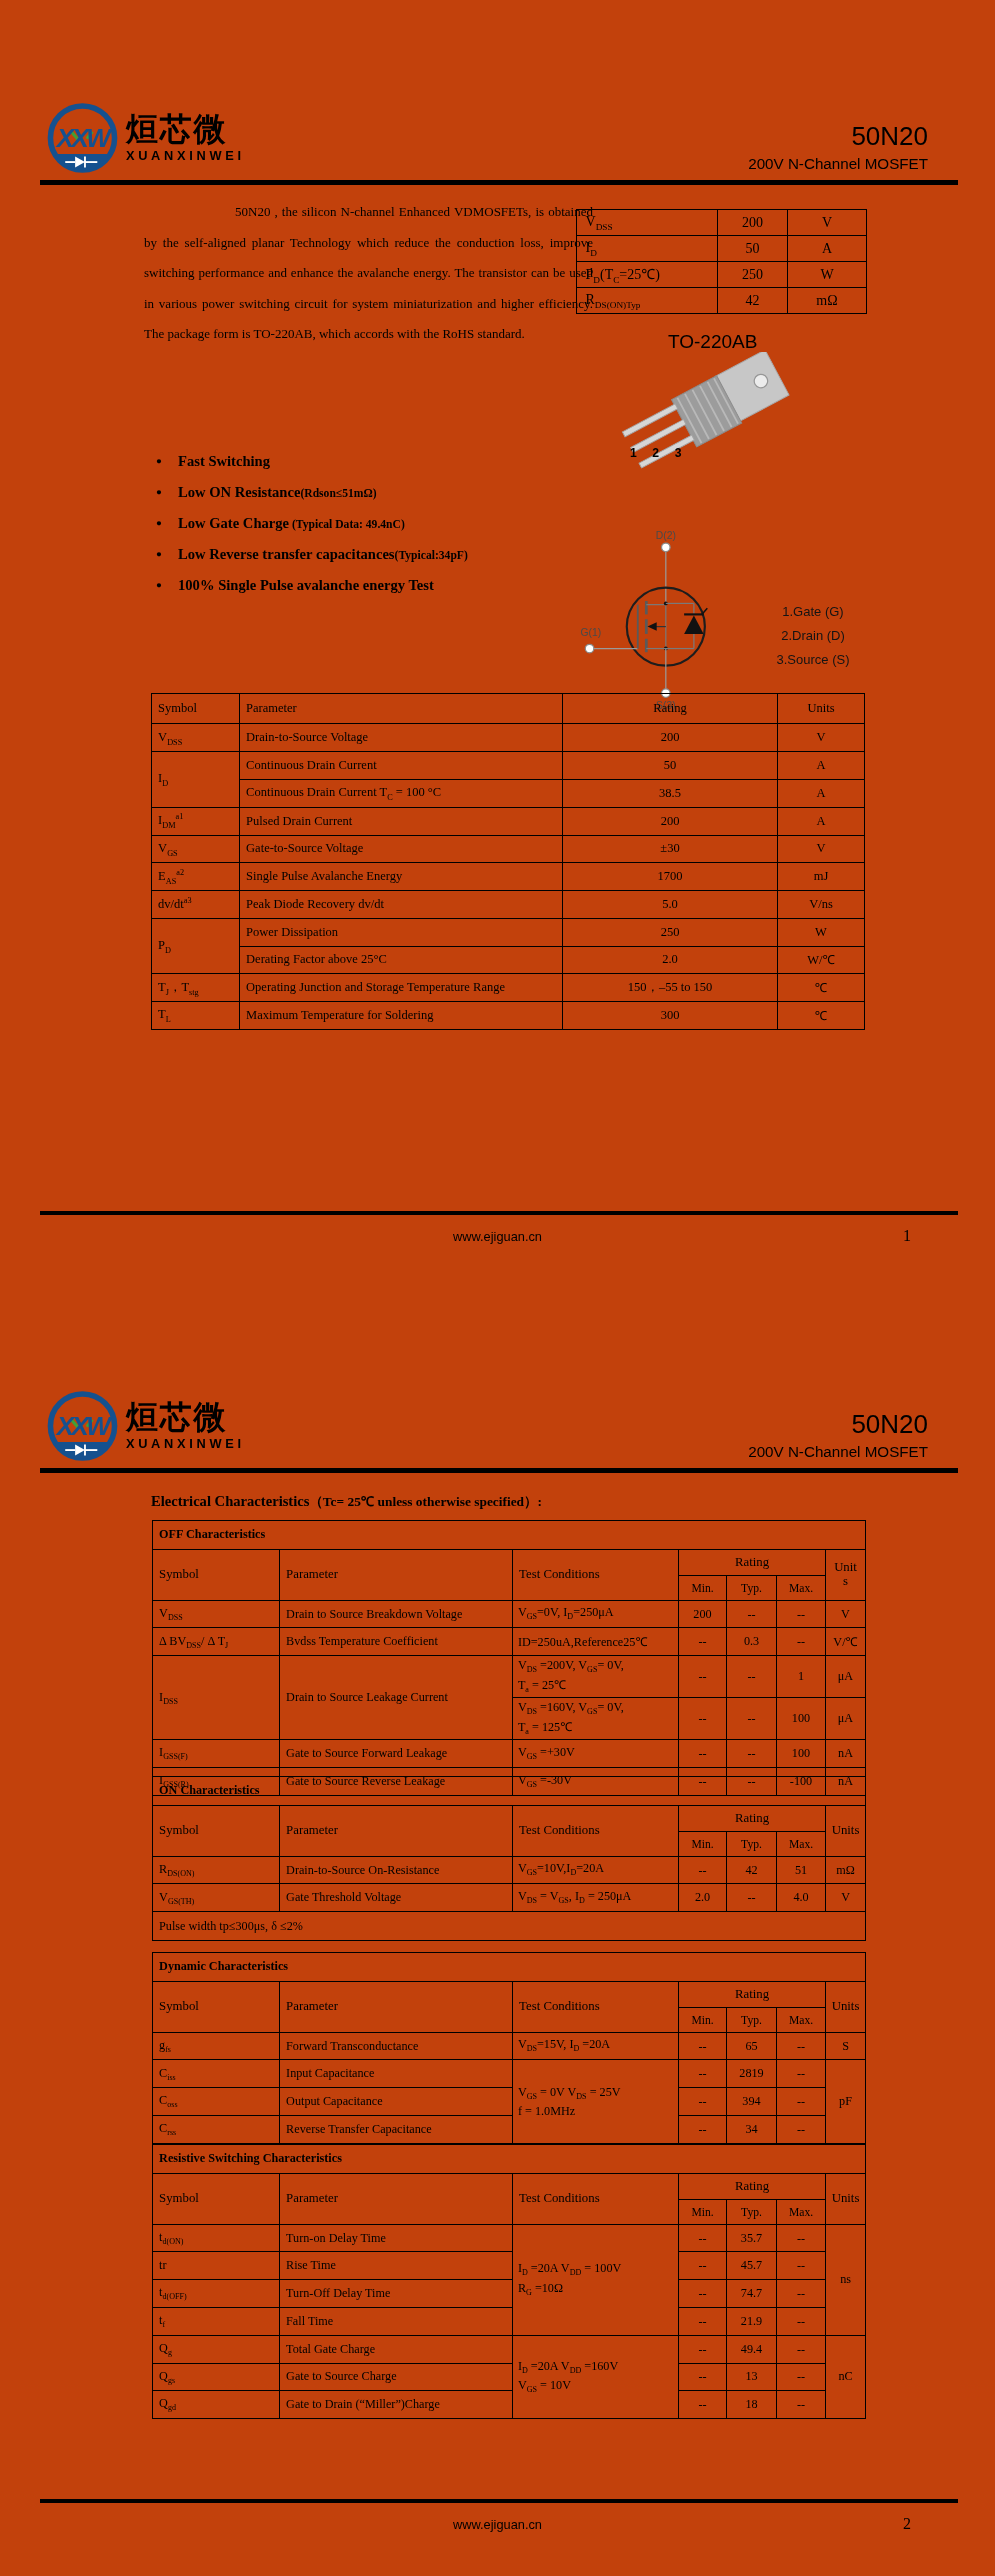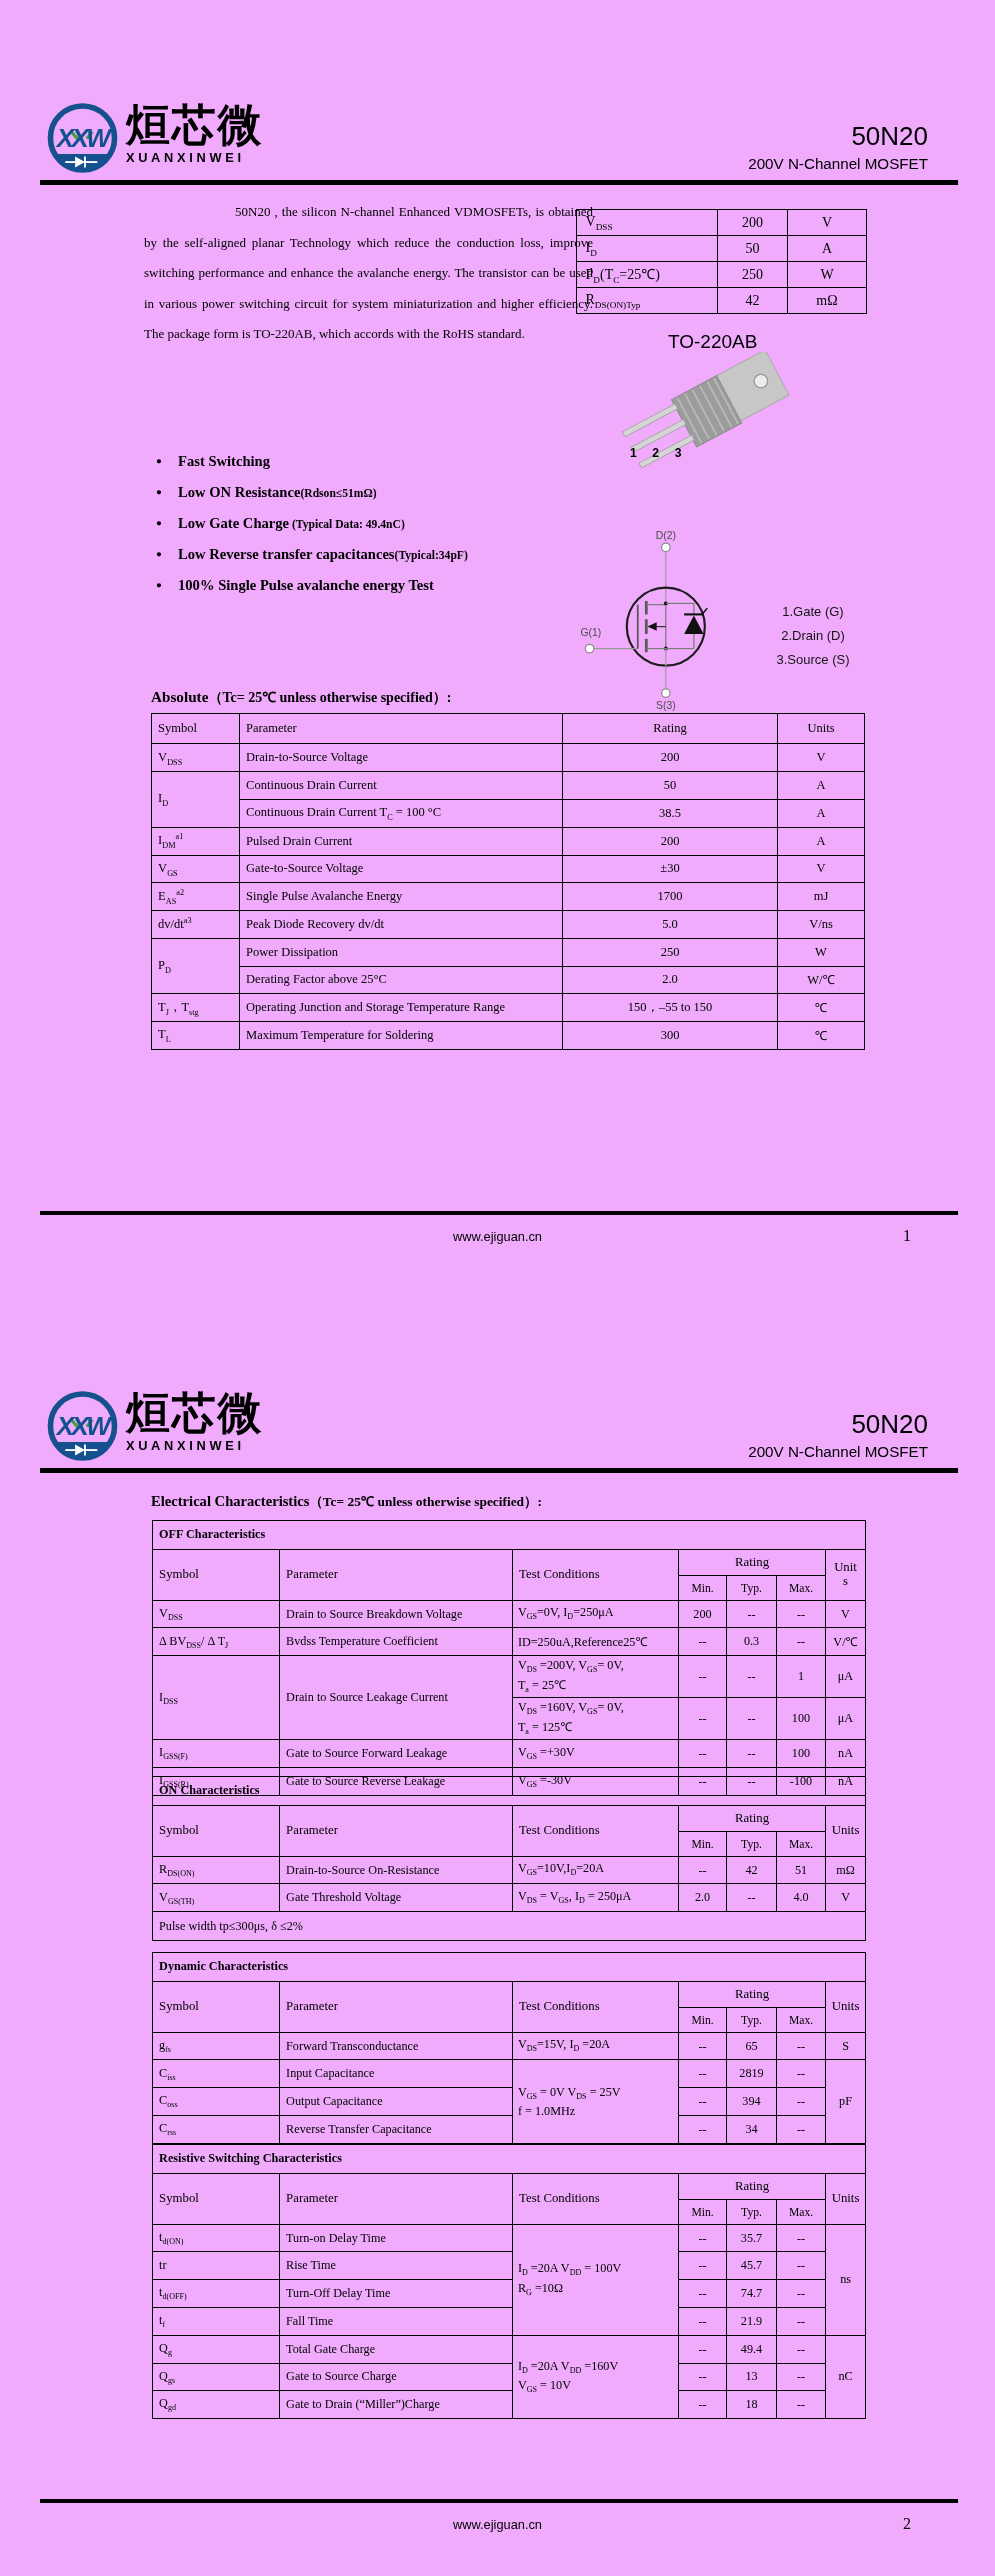--- a/index.html
+++ b/index.html
@@ -1,22 +1,22 @@
 <!DOCTYPE html>
 <html style="font-size:9.8px"><head>
 <meta charset="utf-8">
 <style>
   html,body{margin:0;padding:0;background:#fff;}
   body{width:995px;font-family:"Liberation Serif",serif;color:#000;}
-  .page{position:relative;width:995px;height:1288px;background:#f0abfc;overflow:hidden;}
+  .page{position:relative;width:995px;height:1288px;background:#c2410c;overflow:hidden;}
   
   .hd{position:absolute;top:101px;left:44px;right:38px;display:flex;justify-content:space-between;align-items:flex-start;}
   .brand{display:flex;align-items:flex-start;gap:4.9px;}
   .emblem{width:77px;height:74px;}
-  .brand-cn{font-family:"Liberation Sans",sans-serif;font-weight:900;font-size:44px;line-height:1;letter-spacing:1.8px;margin-top:2px;}
+  .brand-cn{font-family:"Liberation Sans",sans-serif;font-weight:900;font-size:32px;line-height:1;letter-spacing:1.8px;margin-top:12px;}
   .brand-en{font-family:"Liberation Sans",sans-serif;font-weight:bold;font-size:12.8px;letter-spacing:3.7px;margin-top:3px;}
   .part{text-align:right;font-family:"Liberation Sans",sans-serif;padding-right:29px;padding-top:21px;}
   .part-no{font-size:26px;line-height:1.1;}
   .part-sub{font-size:15.2px;margin-top:4.9px;}
   .hd-rule{position:absolute;top:180px;left:40px;width:918px;height:4.9px;background:#000;}
   
   .ft-rule{position:absolute;top:1211px;left:40px;width:918px;height:4.3px;background:#000;}
   .ft-url{position:absolute;top:1229px;left:0;width:100%;text-align:center;font-family:"Liberation Sans",sans-serif;font-size:12.8px;}
   .ft-page{position:absolute;top:1227px;right:84px;font-size:16px;}
   
@@ -200,21 +200,20 @@
       <li><span class="bullet">●</span><span>Fast Switching</span><span class="feat-note"></span></li>
       <li><span class="bullet">●</span><span>Low ON Resistance</span><span class="feat-note">(Rdson≤51mΩ)</span></li>
       <li><span class="bullet">●</span><span>Low Gate Charge</span><span class="feat-note">  (Typical Data: 49.4nC)</span></li>
       <li><span class="bullet">●</span><span>Low Reverse transfer capacitances</span><span class="feat-note">(Typical:34pF)</span></li>
       <li><span class="bullet">●</span><span>100% Single Pulse avalanche energy Test</span><span class="feat-note"></span></li>
     </ul>
   </div>
 
 
   <div class="abs">
-    <div class="abs-head"><span class="abs-name">Absolute</span><span>（Tc= 25℃  unless otherwise specified）:</span></div>
     <table class="dt">
       <colgroup>
           <col style="width:88px">
           <col style="width:323px">
           <col style="width:215px">
           <col style="width:87px">
         </colgroup>
       <tbody>
           <tr class="hrow">
         <td>Symbol</td>

